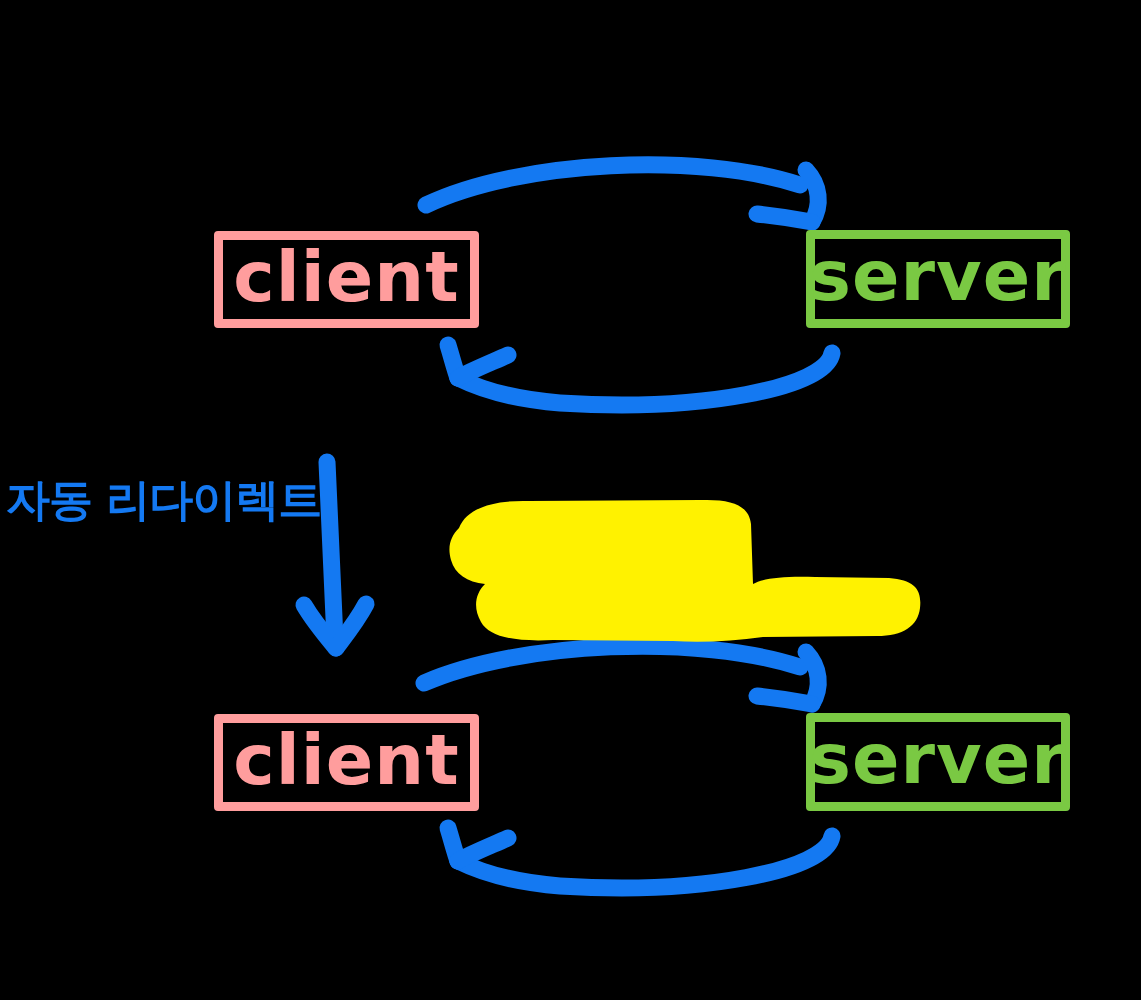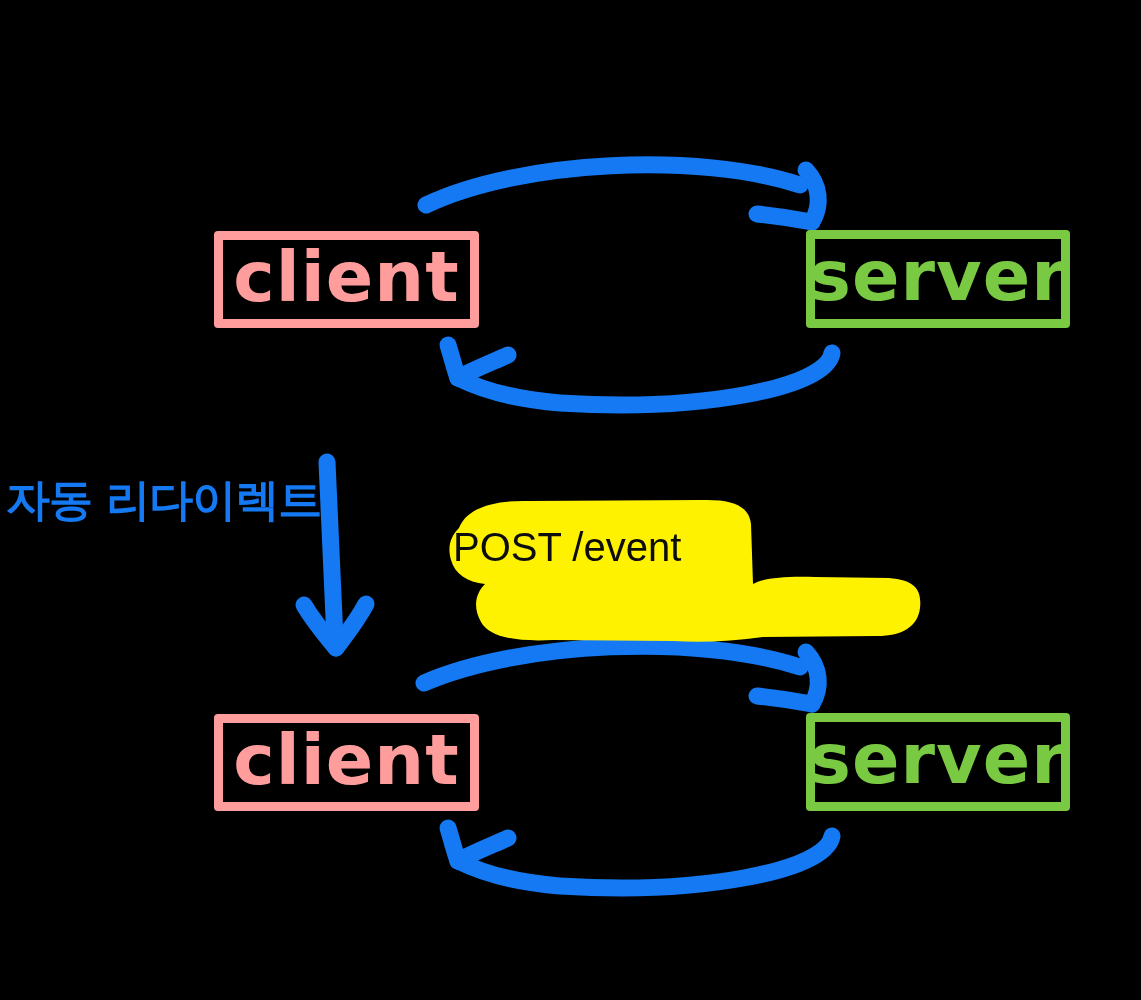--- a/index.html
+++ b/index.html
@@ -177,17 +177,16 @@
         C 485,128 470,138 444,138
         L 330,139
         C 300,143 270,145 240,143
         L 120,142
         C 78,144 56,138 48,124
         C 40,110 42,96 52,86
         C 34,84 22,76 18,62
         C 14,48 18,38 26,30 Z"></path>
     </svg>
     <div class="note-text">
-      <span class="note-line">POST /event</span>
     </div>
   </div>
 
 </div>
 
 </body></html>

